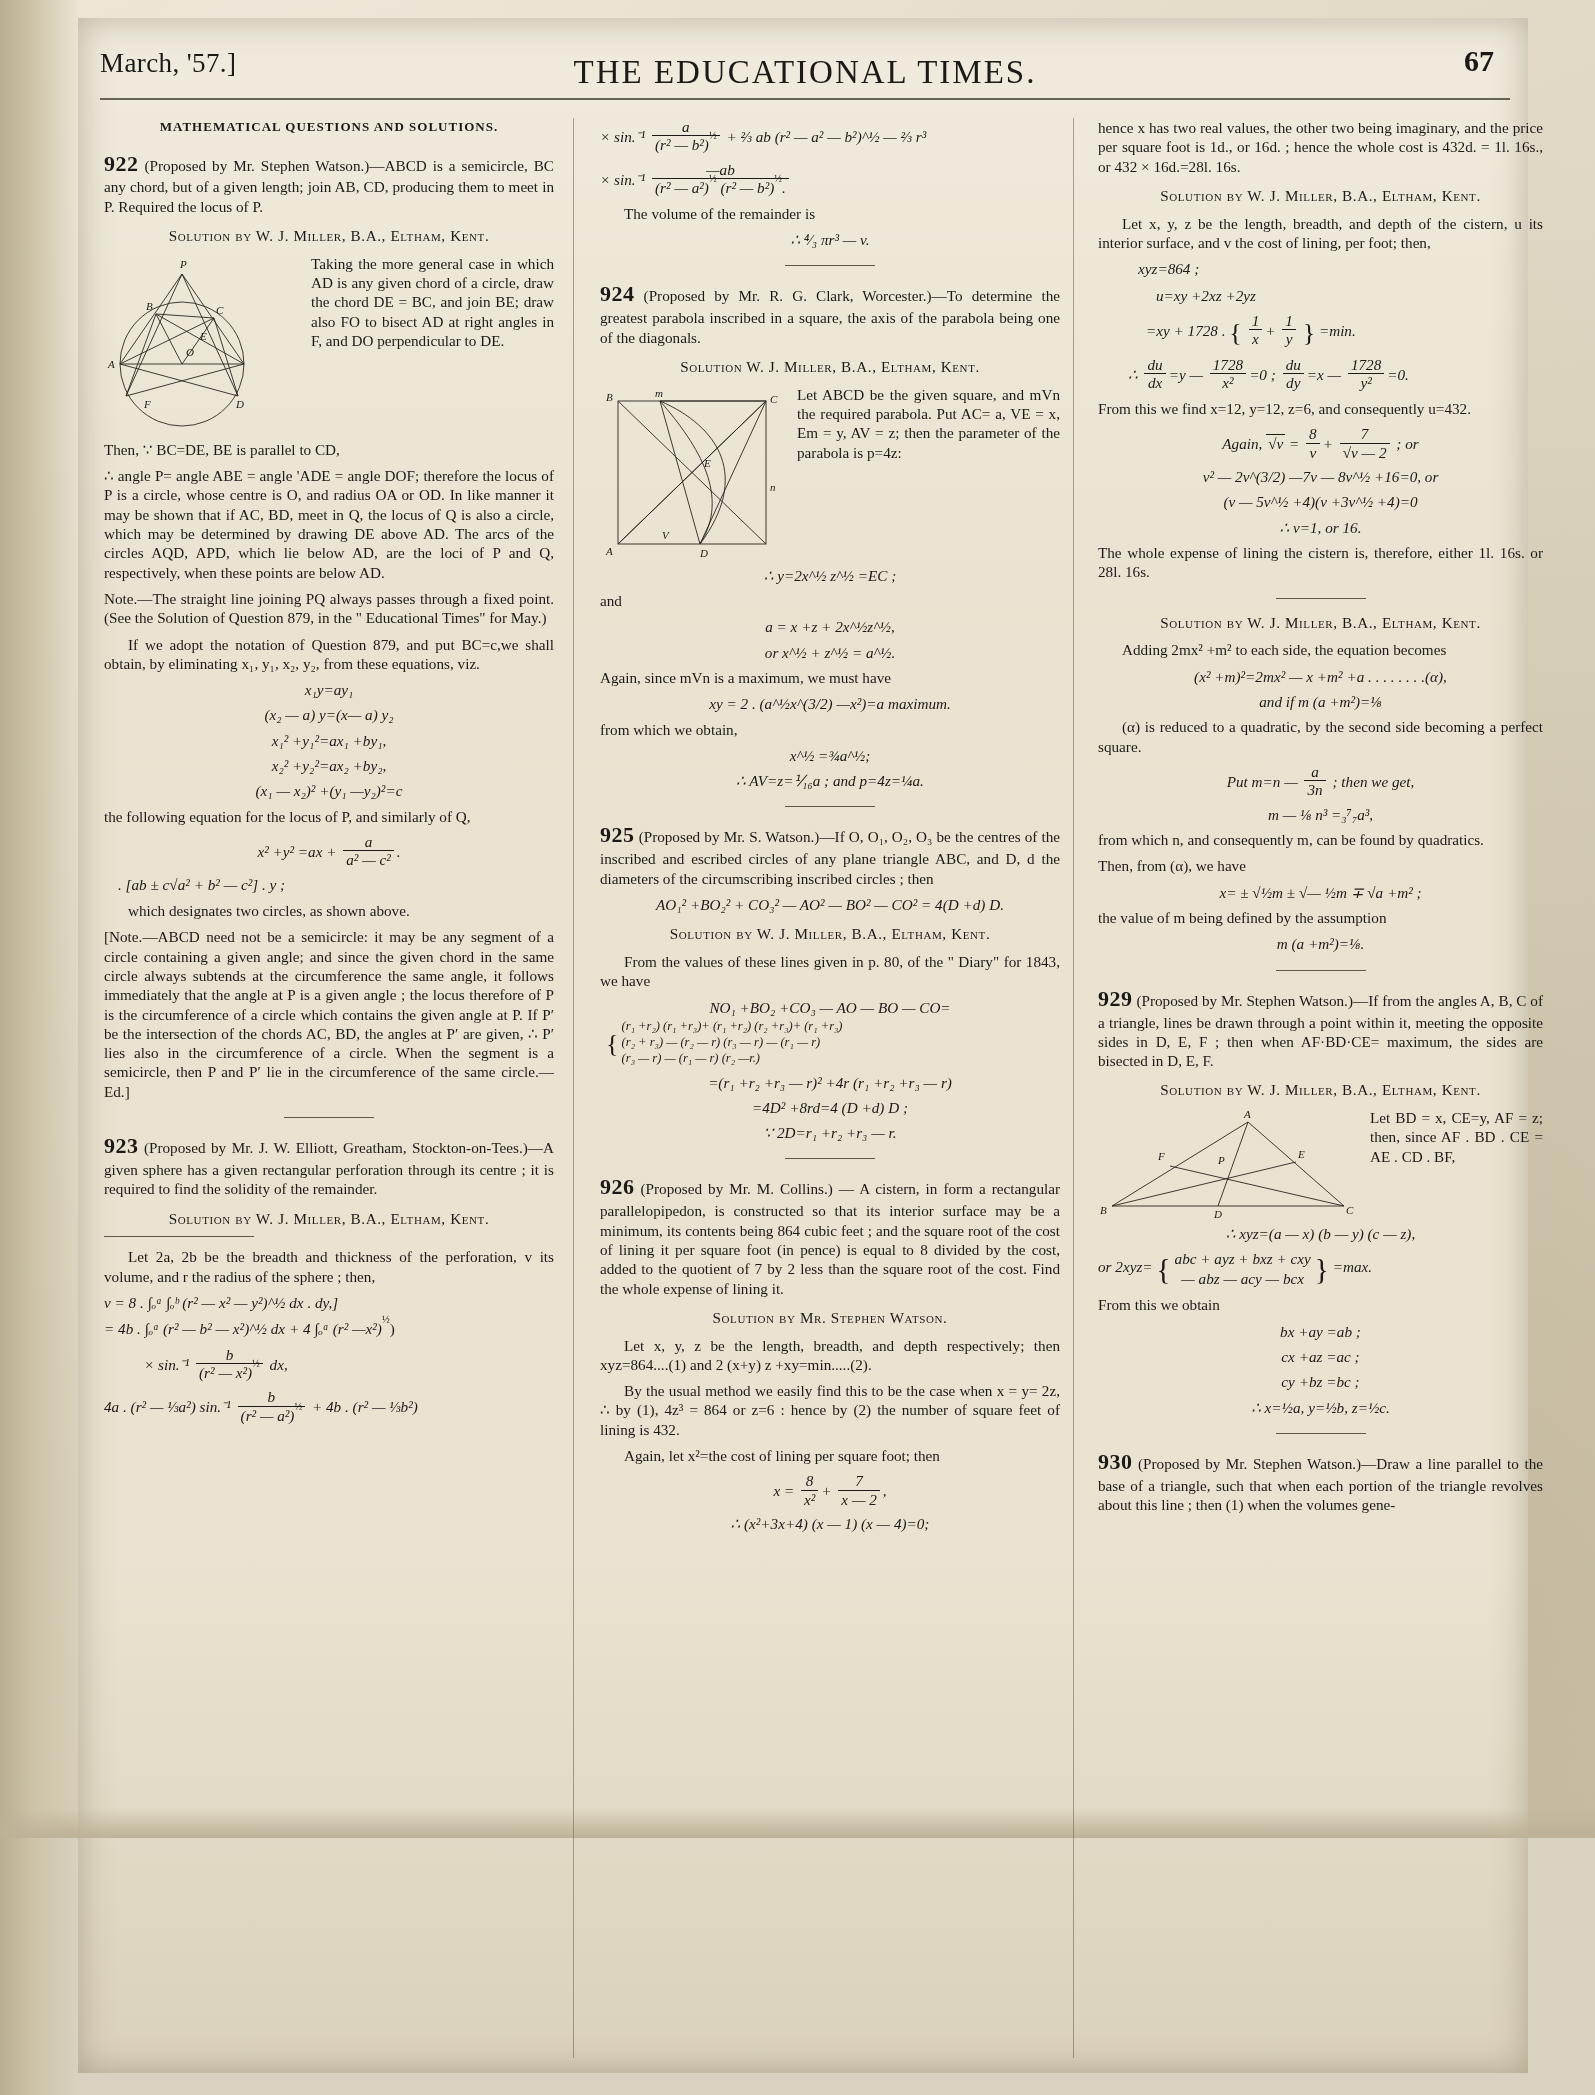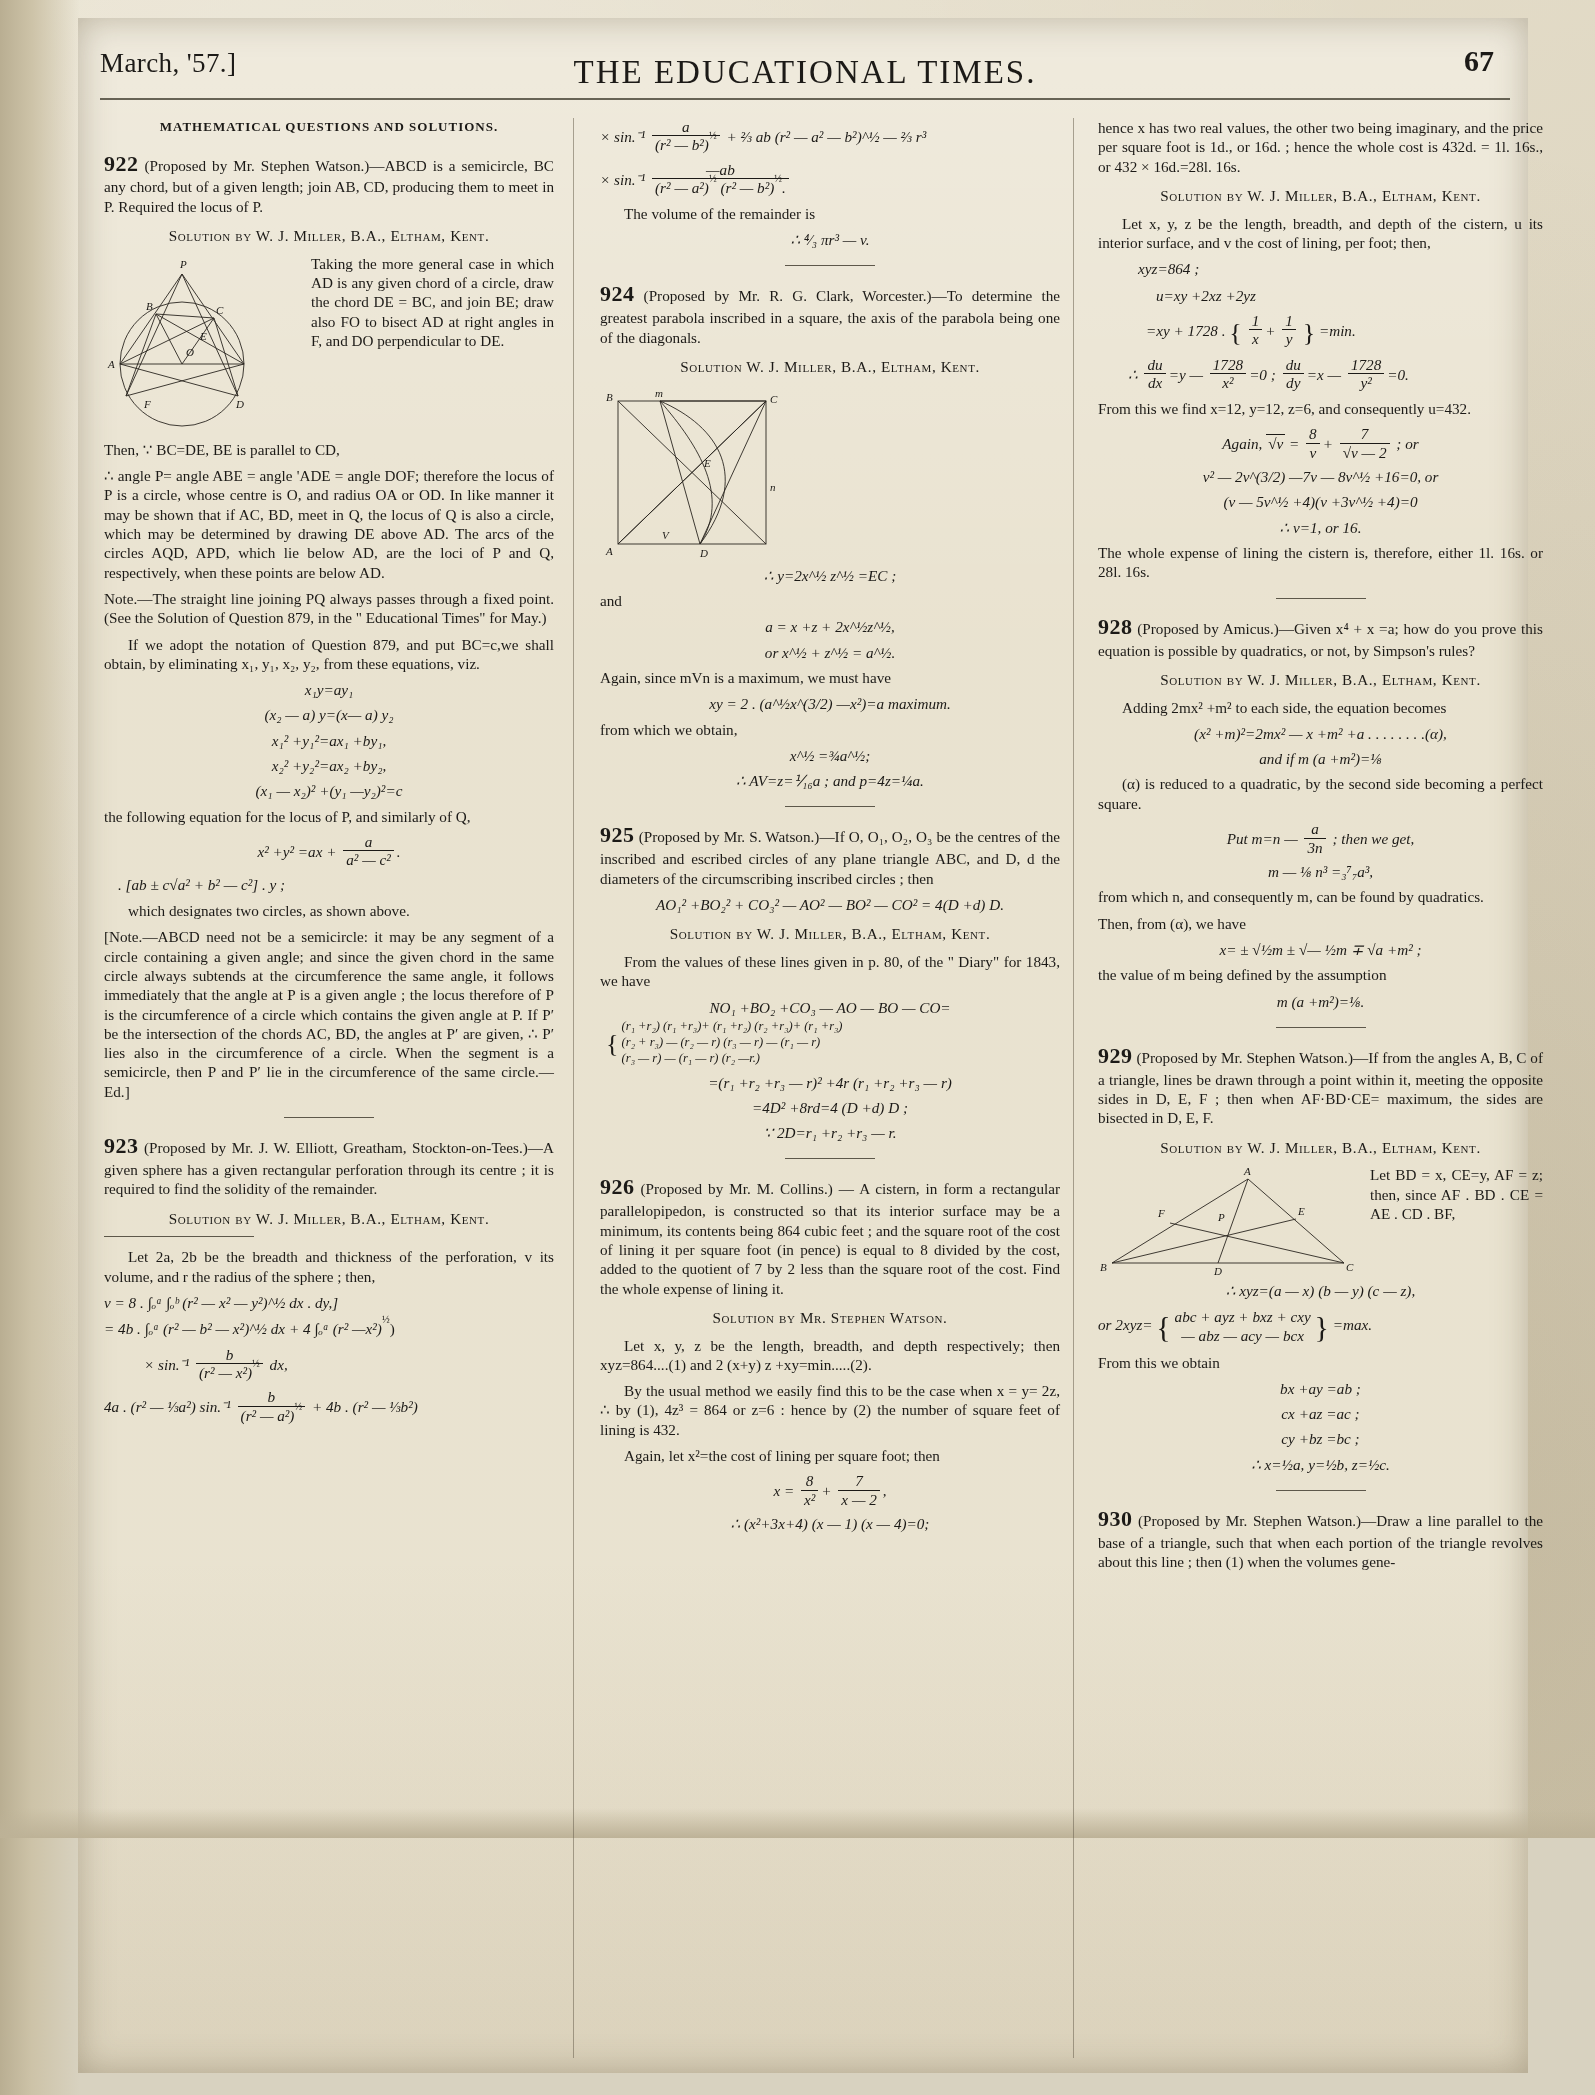--- a/index.html
+++ b/index.html
@@ -273,20 +273,21 @@
           <text x="170" y="16">C</text>
           <text x="104" y="80">E</text>
           <text x="170" y="104">n</text>
           <text x="6" y="168">A</text>
           <text x="62" y="152">V</text>
           <text x="100" y="170">D</text>
         </g>
       </svg>
     </div>
 
+    <p>Let ABCD be the given square, and mVn the required parabola. Put AC= a, VE = x, Em = y, AV = z; then the parameter of the parabola is p=4z:</p>
     <p class="clear ctr math">∴ y=2x^½ z^½ =EC ;</p>
     <p>and</p>
     <p class="ctr math">a = x +z + 2x^½z^½,</p>
     <p class="ctr math">or x^½ + z^½ = a^½.</p>
     <p>Again, since mVn is a maximum, we must have</p>
     <p class="ctr math">xy = 2 . (a^½x^(3/2) —x²)=a maximum.</p>
     <p>from which we obtain,</p>
     <p class="ctr math">x^½ =¾a^½;</p>
     <p class="ctr math">∴ AV=z=⅟₁₆a ; and p=4z=¼a.</p>
 
@@ -368,24 +369,20 @@
       <span class="frac"><span class="num">7</span><span class="den">√v — 2</span></span>
       <span>; or</span>
     </p>
     <p class="ctr math">v² — 2v^(3/2) —7v — 8v^½ +16=0, or</p>
     <p class="ctr math">(v — 5v^½ +4)(v +3v^½ +4)=0</p>
     <p class="ctr math">∴ v=1, or 16.</p>
     <p>The whole expense of lining the cistern is, therefore, either 1l. 16s. or 28l. 16s.</p>
 
     <div class="sep"></div>
 
-    <p class="prob">
-      <span class="qnum">928</span>
-      <span>(Proposed by Amicus.)—Given x⁴ + x =a; how do you prove this equation is possible by quadratics, or not, by Simpson's rules?</span>
-    </p>
     <p class="soln">Solution by W. J. Miller, B.A., Eltham, Kent.</p>
     <p class="ind">Adding 2mx² +m² to each side, the equation becomes</p>
     <p class="ctr math tight">(x² +m)²=2mx² — x +m² +a  . . . . . . . .(α),</p>
     <p class="ctr math">and if m (a +m²)=⅛</p>
     <p class="ind">(α) is reduced to a quadratic, by the second side becoming a perfect square.</p>
 
     <p class="ctr math">
       <span>Put m=n —</span>
       <span class="frac"><span class="num">a</span><span class="den">3n</span></span>
       <span>; then we get,</span>

